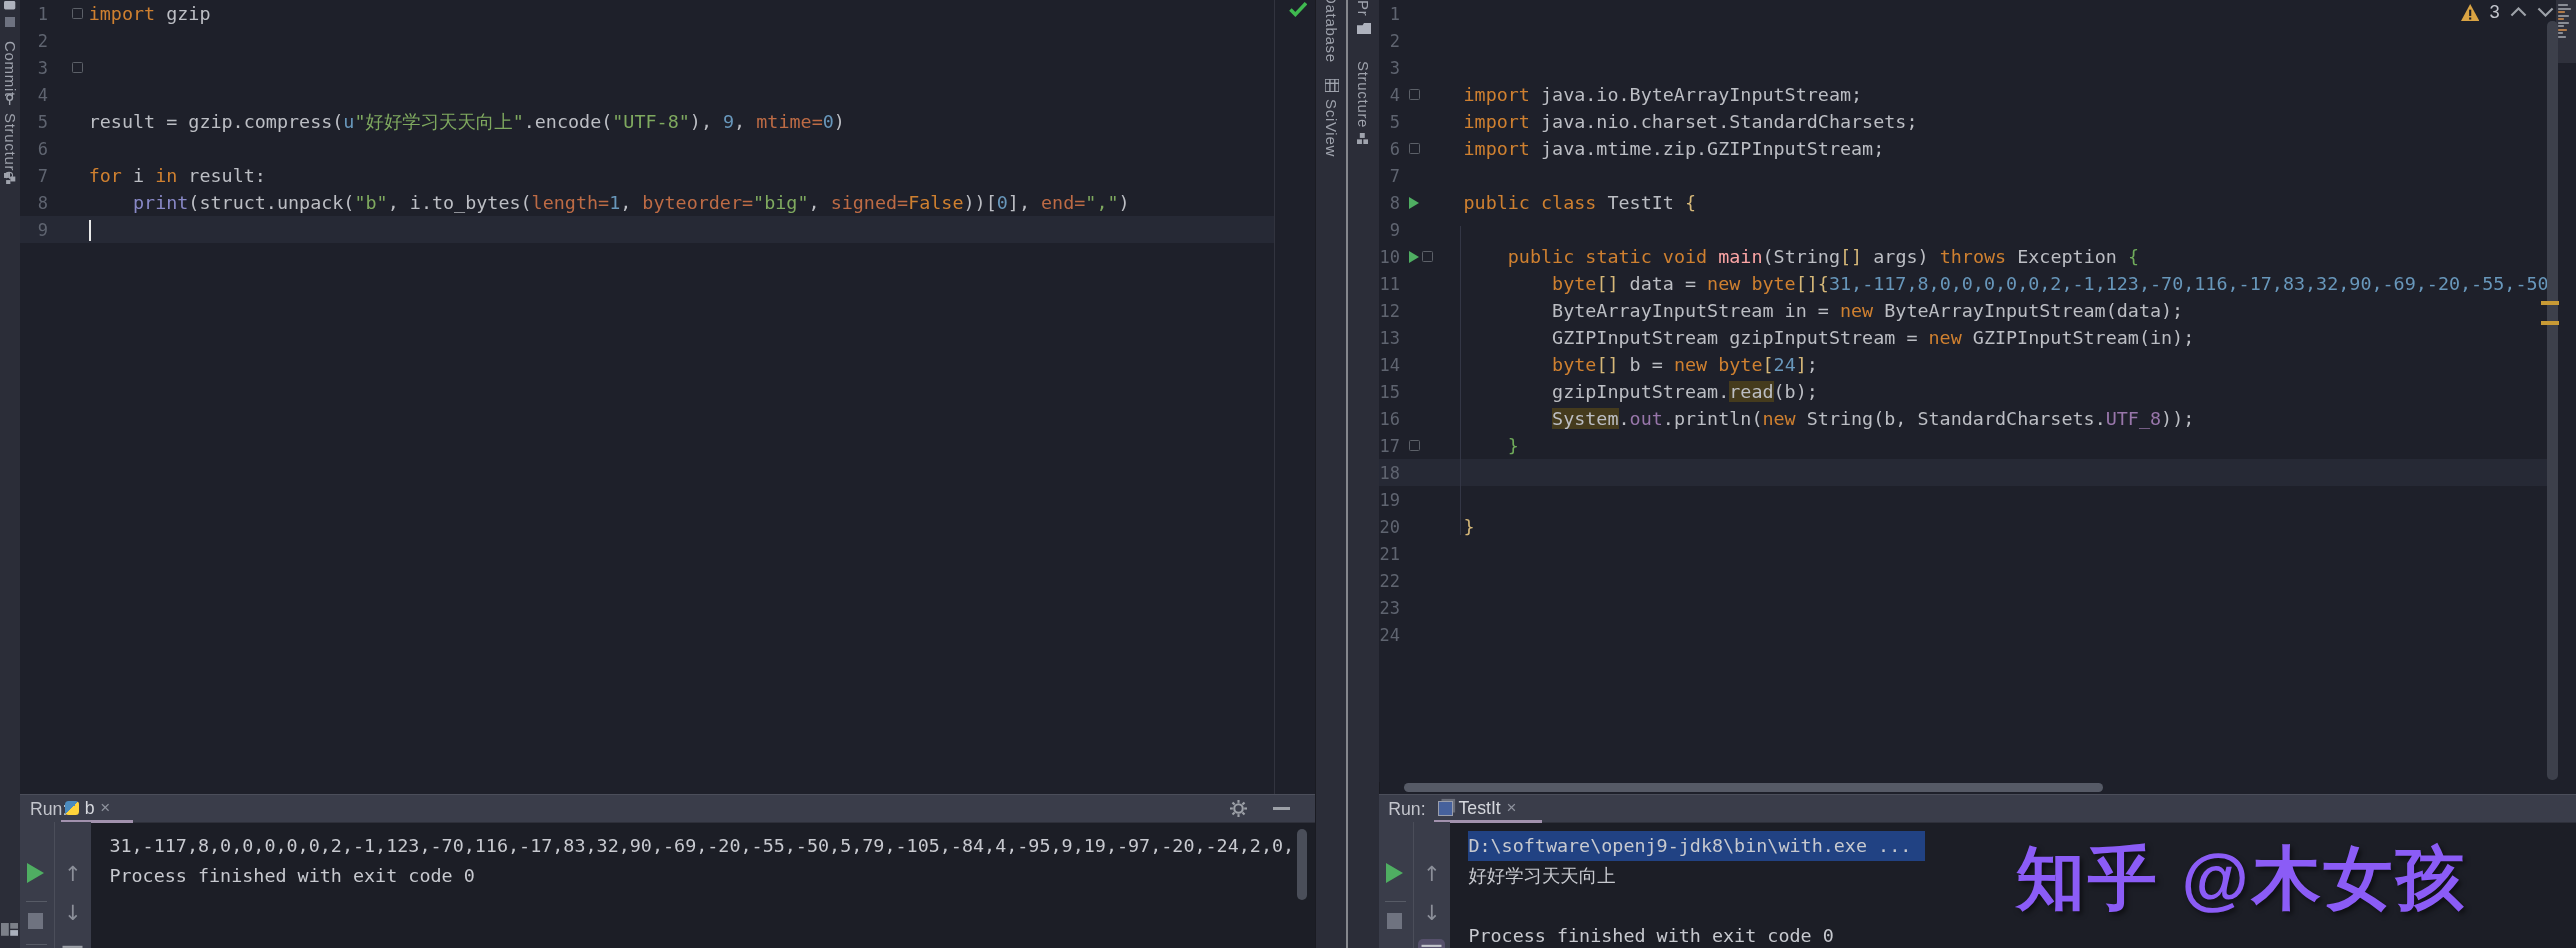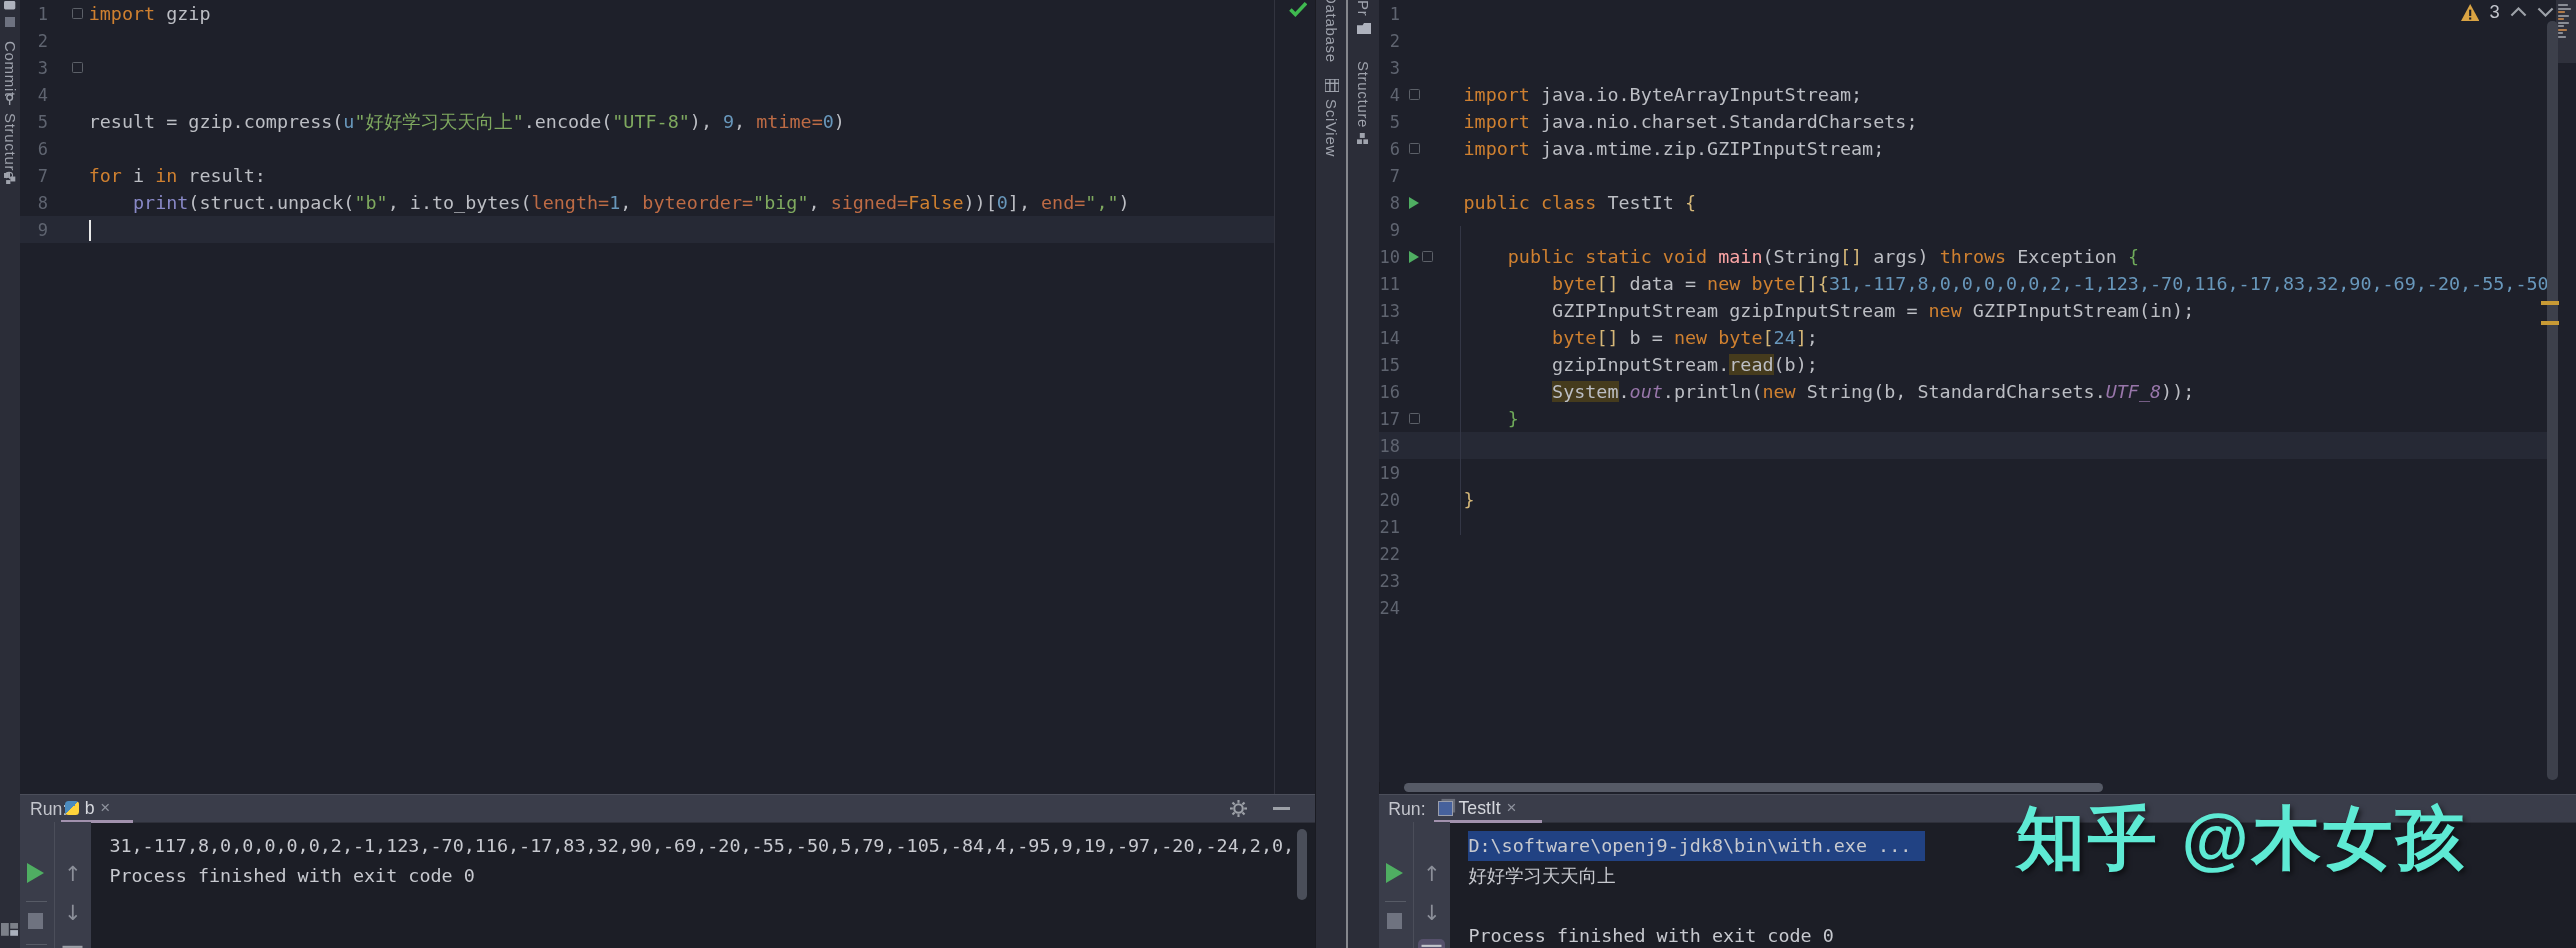--- a/index.html
+++ b/index.html
@@ -19,21 +19,21 @@
   .line.cur{background:#262935;}
   .ln{flex:none;text-align:right;color:#5f6470;font-size:17px;}
   .ed-py .ln{width:28px;}
   .ed-java .ln{width:21px;}
   .gi{flex:none;display:flex;align-items:center;gap:3.5px;}
   .ed-py .gi{width:35px;justify-content:flex-end;padding-right:5.7px;}
   .ed-java .gi{width:55px;padding-left:8.5px;}
   .code{flex:1;overflow:hidden;white-space:pre;color:#bcbec4;}
   .tk-kw{color:#cf8030}.tk-txt{color:#bcbec4}.tk-str{color:#7fa95f}.tk-num{color:#6897bb}
   .tk-par{color:#bd6b45}.tk-fn{color:#8888c6}.tk-meth{color:#fca5a5}.tk-brk{color:#d5b778}
-  .tk-grn{color:#6faa5a}.tk-field{color:#9876aa;font-style:italic}
+  .tk-grn{color:#6faa5a}.tk-field{color:#9876aa;}
   .tk-hl{color:#bcbec4;background:#453b1d}
   .caret{display:inline-block;width:2.1px;height:21px;background:#e9e9e9;vertical-align:middle;}
   .foldbox{display:inline-block;width:9.2px;height:9.2px;border:0.7px solid #5c6068;border-radius:1.4px;background:#1e202a;}
   .runarrow{display:inline-block;width:0;height:0;border-left:10.6px solid #4fae62;
             border-top:6.4px solid transparent;border-bottom:6.4px solid transparent;}
 
   
   .run-panel{position:absolute;top:794px;height:155px;background:#1c1e26;border-top:0.7px solid #4b4e5a;}
   .run-header{position:absolute;left:0;top:0;right:0;height:27px;background:#3a3d4a;border-bottom:0.7px solid #2e303a;}
   .run-label{position:absolute;top:4.3px;font-size:17.7px;color:#c3c5cc;}
@@ -48,21 +48,21 @@
   .play{width:0;height:0;border-left:17px solid #4fae62;border-top:10px solid transparent;border-bottom:10px solid transparent;}
   .stop{width:15.6px;height:15.6px;background:#6f7380;}
   .arrow-glyph{font-size:21px;color:#8b8f99;font-family:"DejaVu Sans",sans-serif;}
   .wrap-active{width:27px;height:27px;background:#55506b;border-radius:5px;display:flex;align-items:center;justify-content:center;}
 
   .console{position:absolute;top:27px;bottom:0;overflow:hidden;}
   .cline{height:30px;line-height:30px;white-space:pre;font-family:"DejaVu Sans Mono",monospace;
          font-size:18.4px;color:#c7c9cf;}
   .cline.sel{background:#214283;width:max-content;padding-right:14px;}
 
-  .watermark{position:absolute;left:2016px;top:793px;font-size:69px;font-weight:bold;color:#5eead4;
+  .watermark{position:absolute;left:2016px;top:833px;font-size:69px;font-weight:bold;color:#8b5cf6;
              text-shadow:2.8px 2.8px 5.7px rgba(0,0,0,.5);letter-spacing:2.8px;white-space:nowrap;text-align:right;}
   .win-divider{position:absolute;left:1346px;top:0;width:2.1px;height:949px;background:#85878d;}
   .scroll-thumb{background:#4a4e59;border-radius:5px;}
   .warn-mark{position:absolute;left:2541px;width:18.4px;height:3.5px;background:#c89a35;}
   .minimap{position:absolute;left:2556px;top:0;width:20px;height:60px;background:#2f313c;padding-top:2.8px;}
   .minimap div{height:2.1px;margin:1.4px 1.4px 1.4px 2.1px;border-radius:0.7px;}
 </style>
 </head>
 <body>
 
@@ -188,20 +188,21 @@
       <div class="line"><span class="ln">2</span><span class="gi"></span><span class="code"></span></div>
       <div class="line"><span class="ln">3</span><span class="gi"></span><span class="code"></span></div>
       <div class="line"><span class="ln">4</span><span class="gi"><span class="foldbox"></span></span><span class="code"><span class="tk-kw">import</span><span class="tk-txt"> java.io.ByteArrayInputStream;</span></span></div>
       <div class="line"><span class="ln">5</span><span class="gi"></span><span class="code"><span class="tk-kw">import</span><span class="tk-txt"> java.nio.charset.StandardCharsets;</span></span></div>
       <div class="line"><span class="ln">6</span><span class="gi"><span class="foldbox"></span></span><span class="code"><span class="tk-kw">import</span><span class="tk-txt"> java.mtime.zip.GZIPInputStream;</span></span></div>
       <div class="line"><span class="ln">7</span><span class="gi"></span><span class="code"></span></div>
       <div class="line"><span class="ln">8</span><span class="gi"><span class="runarrow"></span></span><span class="code"><span class="tk-kw">public</span><span class="tk-txt"> </span><span class="tk-kw">class</span><span class="tk-txt"> TestIt </span><span class="tk-brk">{</span></span></div>
       <div class="line"><span class="ln">9</span><span class="gi"></span><span class="code"></span></div>
       <div class="line"><span class="ln">10</span><span class="gi"><span class="runarrow"></span><span class="foldbox"></span></span><span class="code"><span class="tk-txt">    </span><span class="tk-kw">public</span><span class="tk-txt"> </span><span class="tk-kw">static</span><span class="tk-txt"> </span><span class="tk-kw">void</span><span class="tk-txt"> </span><span class="tk-meth">main</span><span class="tk-txt">(String</span><span class="tk-brk">[]</span><span class="tk-txt"> args) </span><span class="tk-kw">throws</span><span class="tk-txt"> Exception </span><span class="tk-grn">{</span></span></div>
       <div class="line"><span class="ln">11</span><span class="gi"></span><span class="code"><span class="tk-txt">        </span><span class="tk-kw">byte</span><span class="tk-brk">[]</span><span class="tk-txt"> data = </span><span class="tk-kw">new</span><span class="tk-txt"> </span><span class="tk-kw">byte</span><span class="tk-brk">[]{</span><span class="tk-num">31,-117,8,0,0,0,0,0,2,-1,123,-70,116,-17,83,32,90,-69,-20,-55,-50,5,79,-105,-84</span></span></div>
+      <div class="line"><span class="ln">12</span><span class="gi"></span><span class="code"><span class="tk-txt">        ByteArrayInputStream in = </span><span class="tk-kw">new</span><span class="tk-txt"> ByteArrayInputStream(data);</span></span></div>
       <div class="line"><span class="ln">13</span><span class="gi"></span><span class="code"><span class="tk-txt">        GZIPInputStream gzipInputStream = </span><span class="tk-kw">new</span><span class="tk-txt"> GZIPInputStream(in);</span></span></div>
       <div class="line"><span class="ln">14</span><span class="gi"></span><span class="code"><span class="tk-txt">        </span><span class="tk-kw">byte</span><span class="tk-brk">[]</span><span class="tk-txt"> b = </span><span class="tk-kw">new</span><span class="tk-txt"> </span><span class="tk-kw">byte</span><span class="tk-brk">[</span><span class="tk-num">24</span><span class="tk-brk">]</span><span class="tk-txt">;</span></span></div>
       <div class="line"><span class="ln">15</span><span class="gi"></span><span class="code"><span class="tk-txt">        gzipInputStream.</span><span class="tk-hl">read</span><span class="tk-txt">(b);</span></span></div>
       <div class="line"><span class="ln">16</span><span class="gi"></span><span class="code"><span class="tk-txt">        </span><span class="tk-hl">System</span><span class="tk-txt">.</span><span class="tk-field">out</span><span class="tk-txt">.println(</span><span class="tk-kw">new</span><span class="tk-txt"> String(b, StandardCharsets.</span><span class="tk-field">UTF_8</span><span class="tk-txt">));</span></span></div>
       <div class="line"><span class="ln">17</span><span class="gi"><span class="foldbox"></span></span><span class="code"><span class="tk-txt">    </span><span class="tk-grn">}</span></span></div>
       <div class="line cur"><span class="ln">18</span><span class="gi"></span><span class="code"></span></div>
       <div class="line"><span class="ln">19</span><span class="gi"></span><span class="code"></span></div>
       <div class="line"><span class="ln">20</span><span class="gi"></span><span class="code"><span class="tk-brk">}</span></span></div>
       <div class="line"><span class="ln">21</span><span class="gi"></span><span class="code"></span></div>
       <div class="line"><span class="ln">22</span><span class="gi"></span><span class="code"></span></div>

